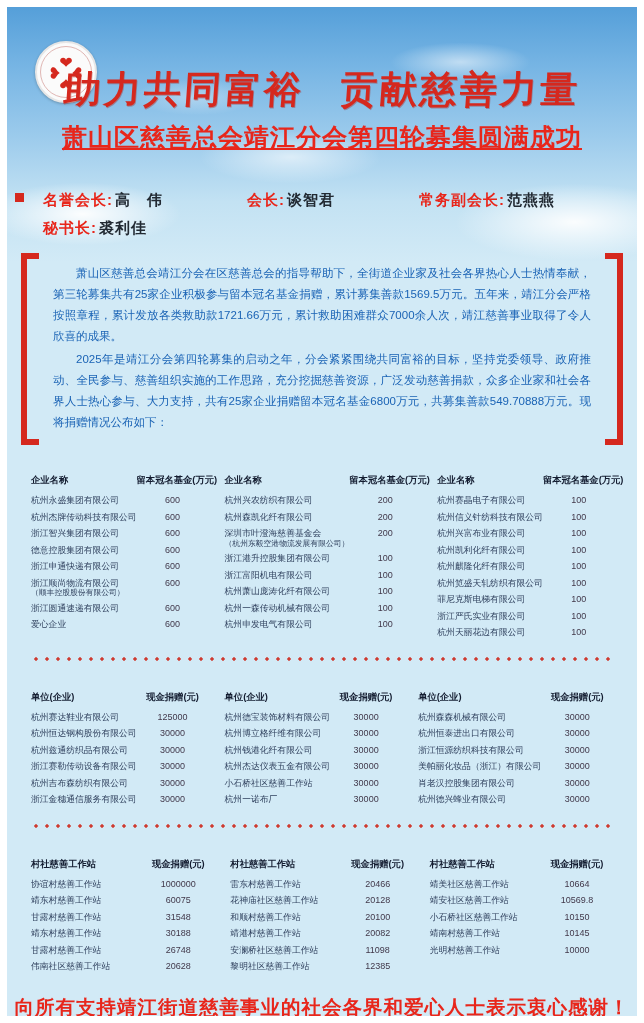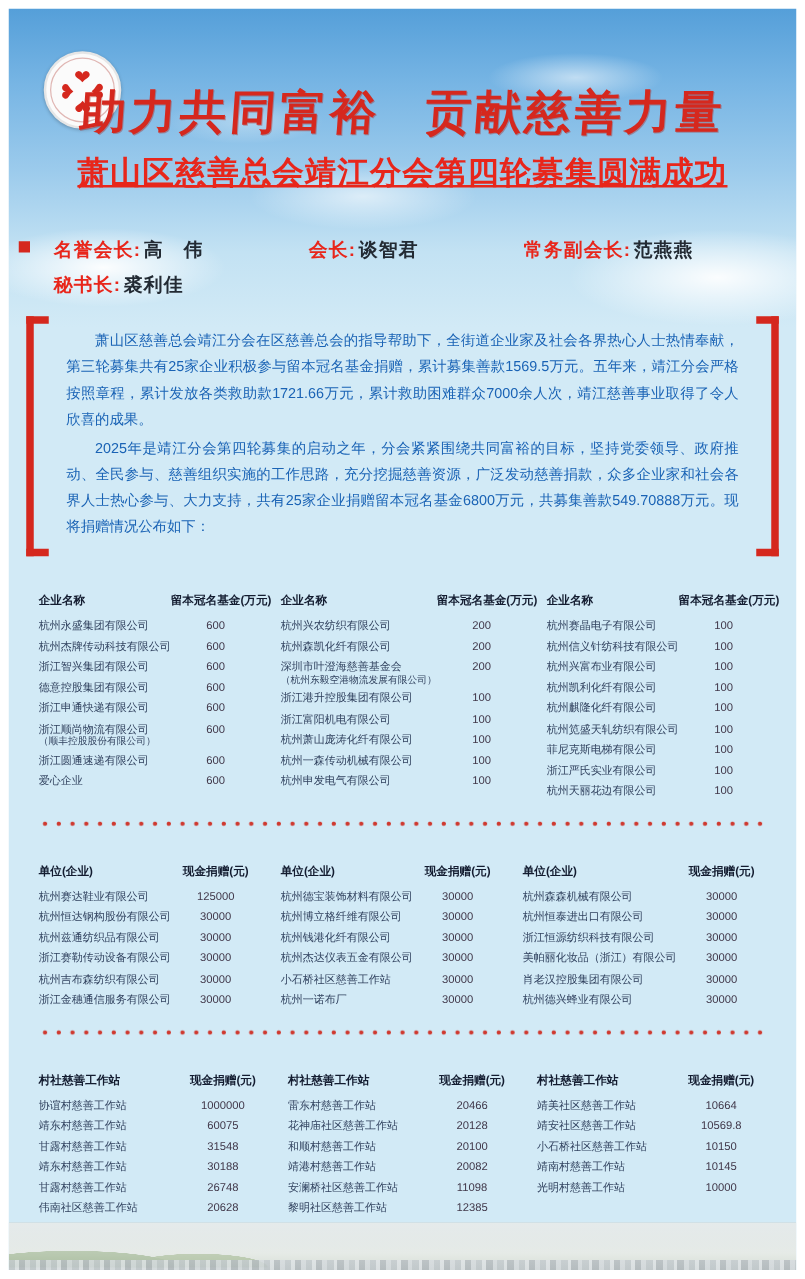--- a/index.html
+++ b/index.html
@@ -408,20 +408,21 @@
               <span class="tval">10145</span>
             </div>
             <div class="trow">
               <span class="tname">光明村慈善工作站</span>
               <span class="tval">10000</span>
             </div>
           </div>
         </div>
     </div>
 
+    <div class="thanks">向所有支持靖江街道慈善事业的社会各界和爱心人士表示衷心感谢！</div>
 
     <div class="photo">
       <div class="ph-hills"></div>
       <div class="ph-far"></div>
 
       <div class="ph-haze"></div>
     </div>
 
   </div>
 </div>

